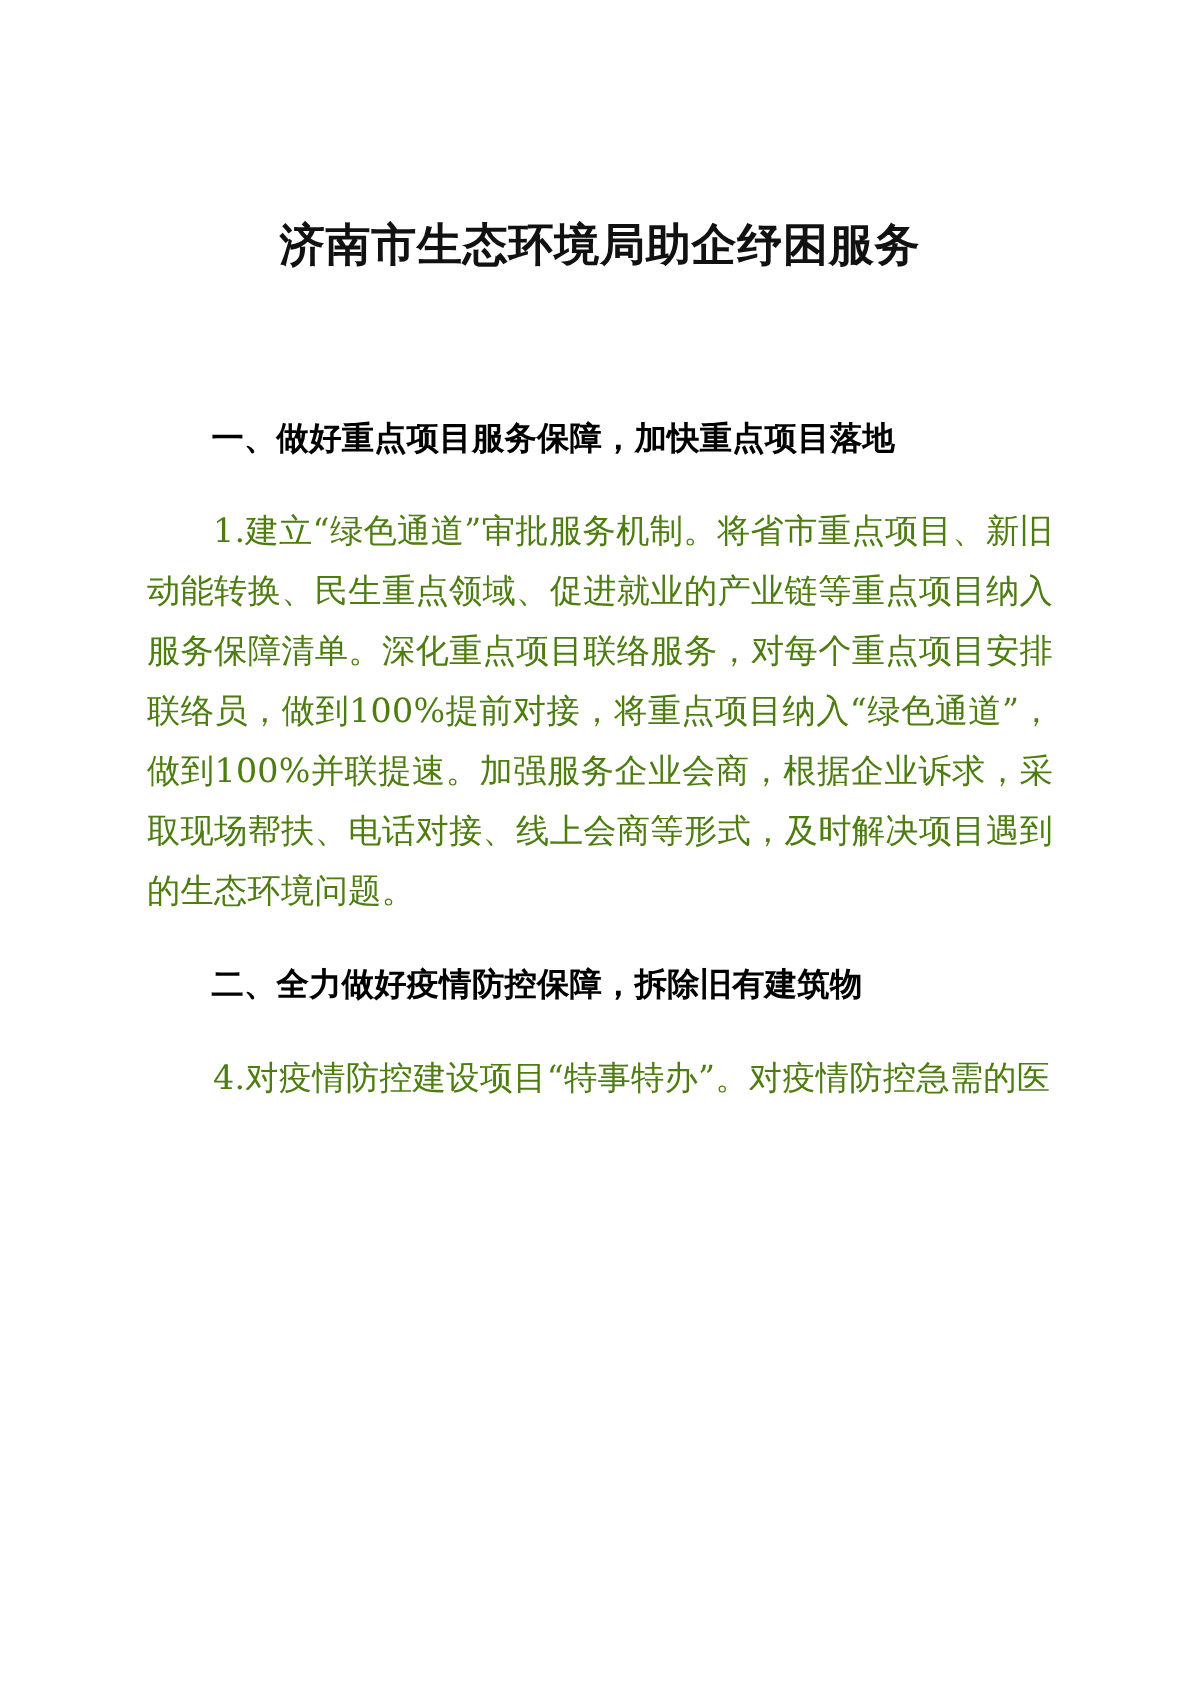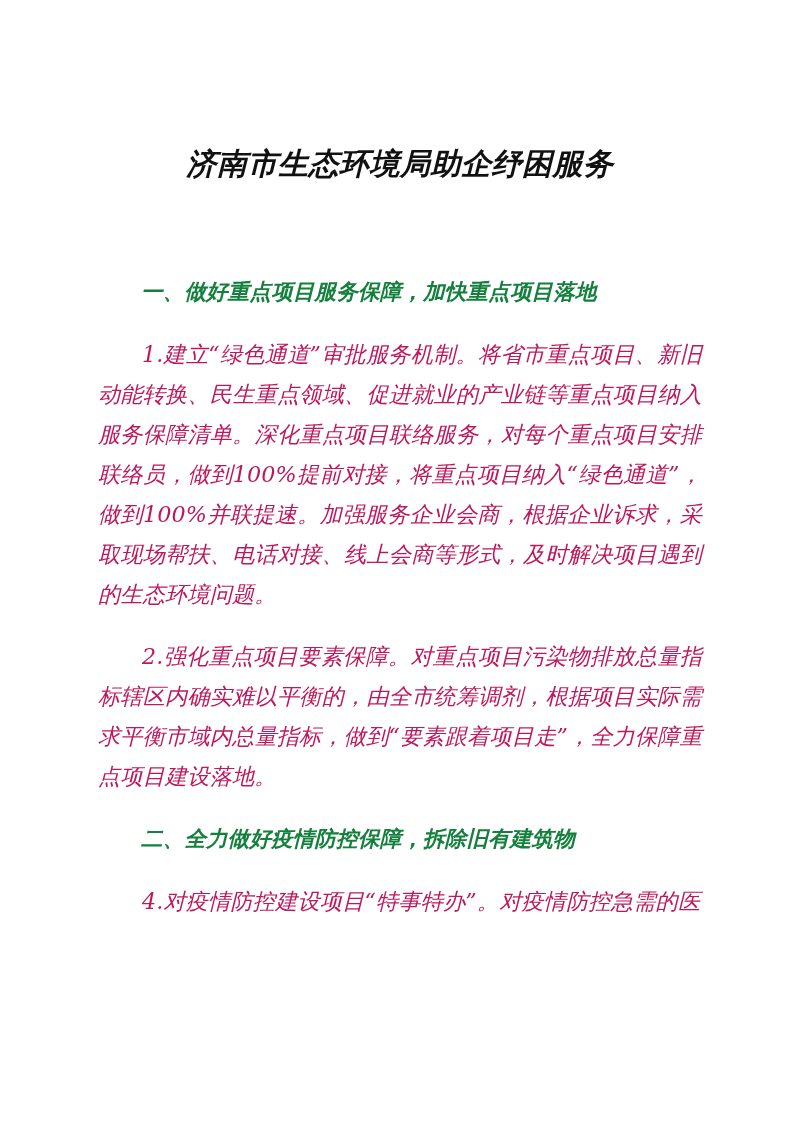--- a/index.html
+++ b/index.html
@@ -8,21 +8,20 @@
     background: #ffffff;
   }
   .page {
     position: relative;
     width: 793px;
     height: 951px;
     background: #ffffff;
     overflow: hidden;
     font-family: "DejaVu Serif", "Liberation Serif", serif;
     color: #0e0e0e;
-    font-style: italic;
     -webkit-font-smoothing: antialiased;
   }
 
   
   .doc-title {
     position: absolute;
     left: 98px;
     top: 141px;
     width: 604px;
     text-align: center;
@@ -47,34 +46,34 @@
   }
 
   
   .section-heading {
     font-family: "Liberation Sans", "DejaVu Sans", sans-serif;
     font-weight: 700;
     font-size: 21.5px;
     line-height: 40px;
     letter-spacing: 0.2px;
     text-indent: 43px;
-    color: #15803d;
+    color: #000000;
     white-space: nowrap;
   }
 
   
   .para {
     font-family: "DejaVu Serif", "Liberation Serif", serif;
     font-size: 22.2px;
     line-height: 40px;
     letter-spacing: 0.15px;
     text-indent: 44px;
     text-align: justify;
     text-justify: inter-character;
-    color: #be185d;
+    color: #4d7c0f;
     word-break: break-all;
   }
 
   
   .page-number {
     position: absolute;
     left: 98px;
     top: 1005px;
     font-family: "DejaVu Serif", "Liberation Serif", serif;
     font-size: 21px;
@@ -89,21 +88,20 @@
 <div class="page">
 
   <div class="doc-title">
     <span class="tline">济南市生态环境局助企纾困服务</span>
   </div>
 
   <div class="body-area">
 
     <div class="section-heading">一、做好重点项目服务保障，加快重点项目落地</div>
     <p class="para">1.建立“绿色通道”审批服务机制。将省市重点项目、新旧动能转换、民生重点领域、促进就业的产业链等重点项目纳入服务保障清单。深化重点项目联络服务，对每个重点项目安排联络员，做到100%提前对接，将重点项目纳入“绿色通道”，做到100%并联提速。加强服务企业会商，根据企业诉求，采取现场帮扶、电话对接、线上会商等形式，及时解决项目遇到的生态环境问题。</p>
-    <p class="para">2.强化重点项目要素保障。对重点项目污染物排放总量指标辖区内确实难以平衡的，由全市统筹调剂，根据项目实际需求平衡市域内总量指标，做到“要素跟着项目走”，全力保障重点项目建设落地。</p>
 
     <div class="section-heading">二、全力做好疫情防控保障，拆除旧有建筑物</div>
     <p class="para">4.对疫情防控建设项目“特事特办”。对疫情防控急需的医</p>
 
   </div>
 
   <div class="page-number">— 2 —</div>
 
 </div>
 

